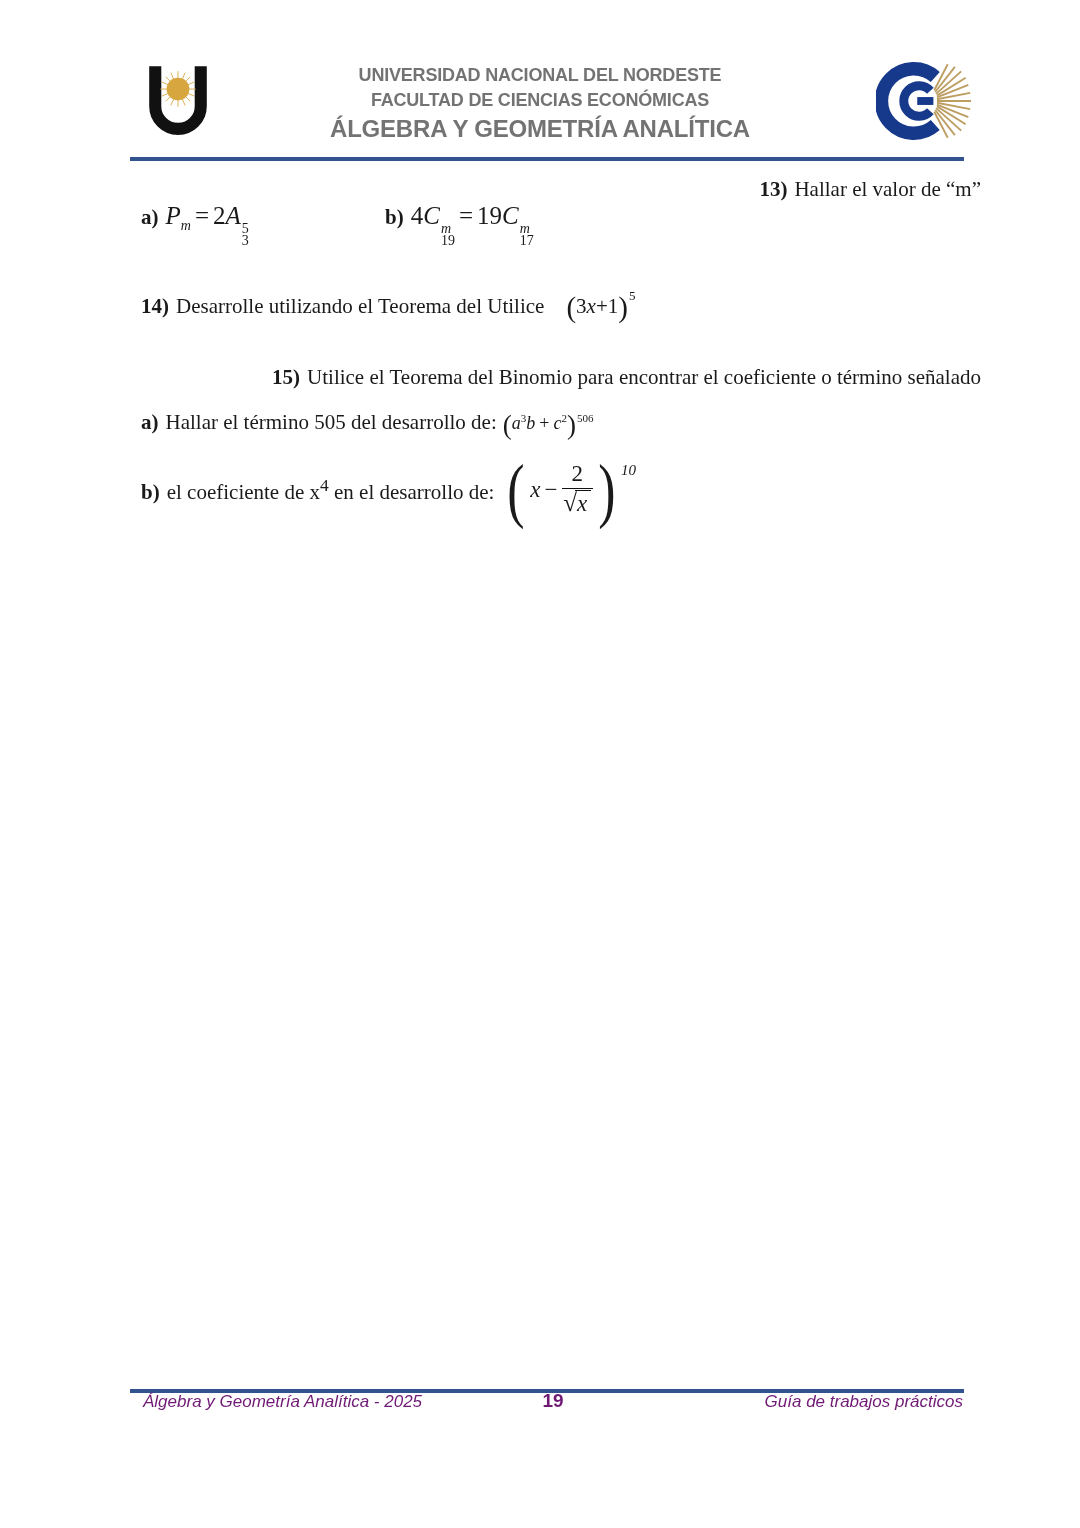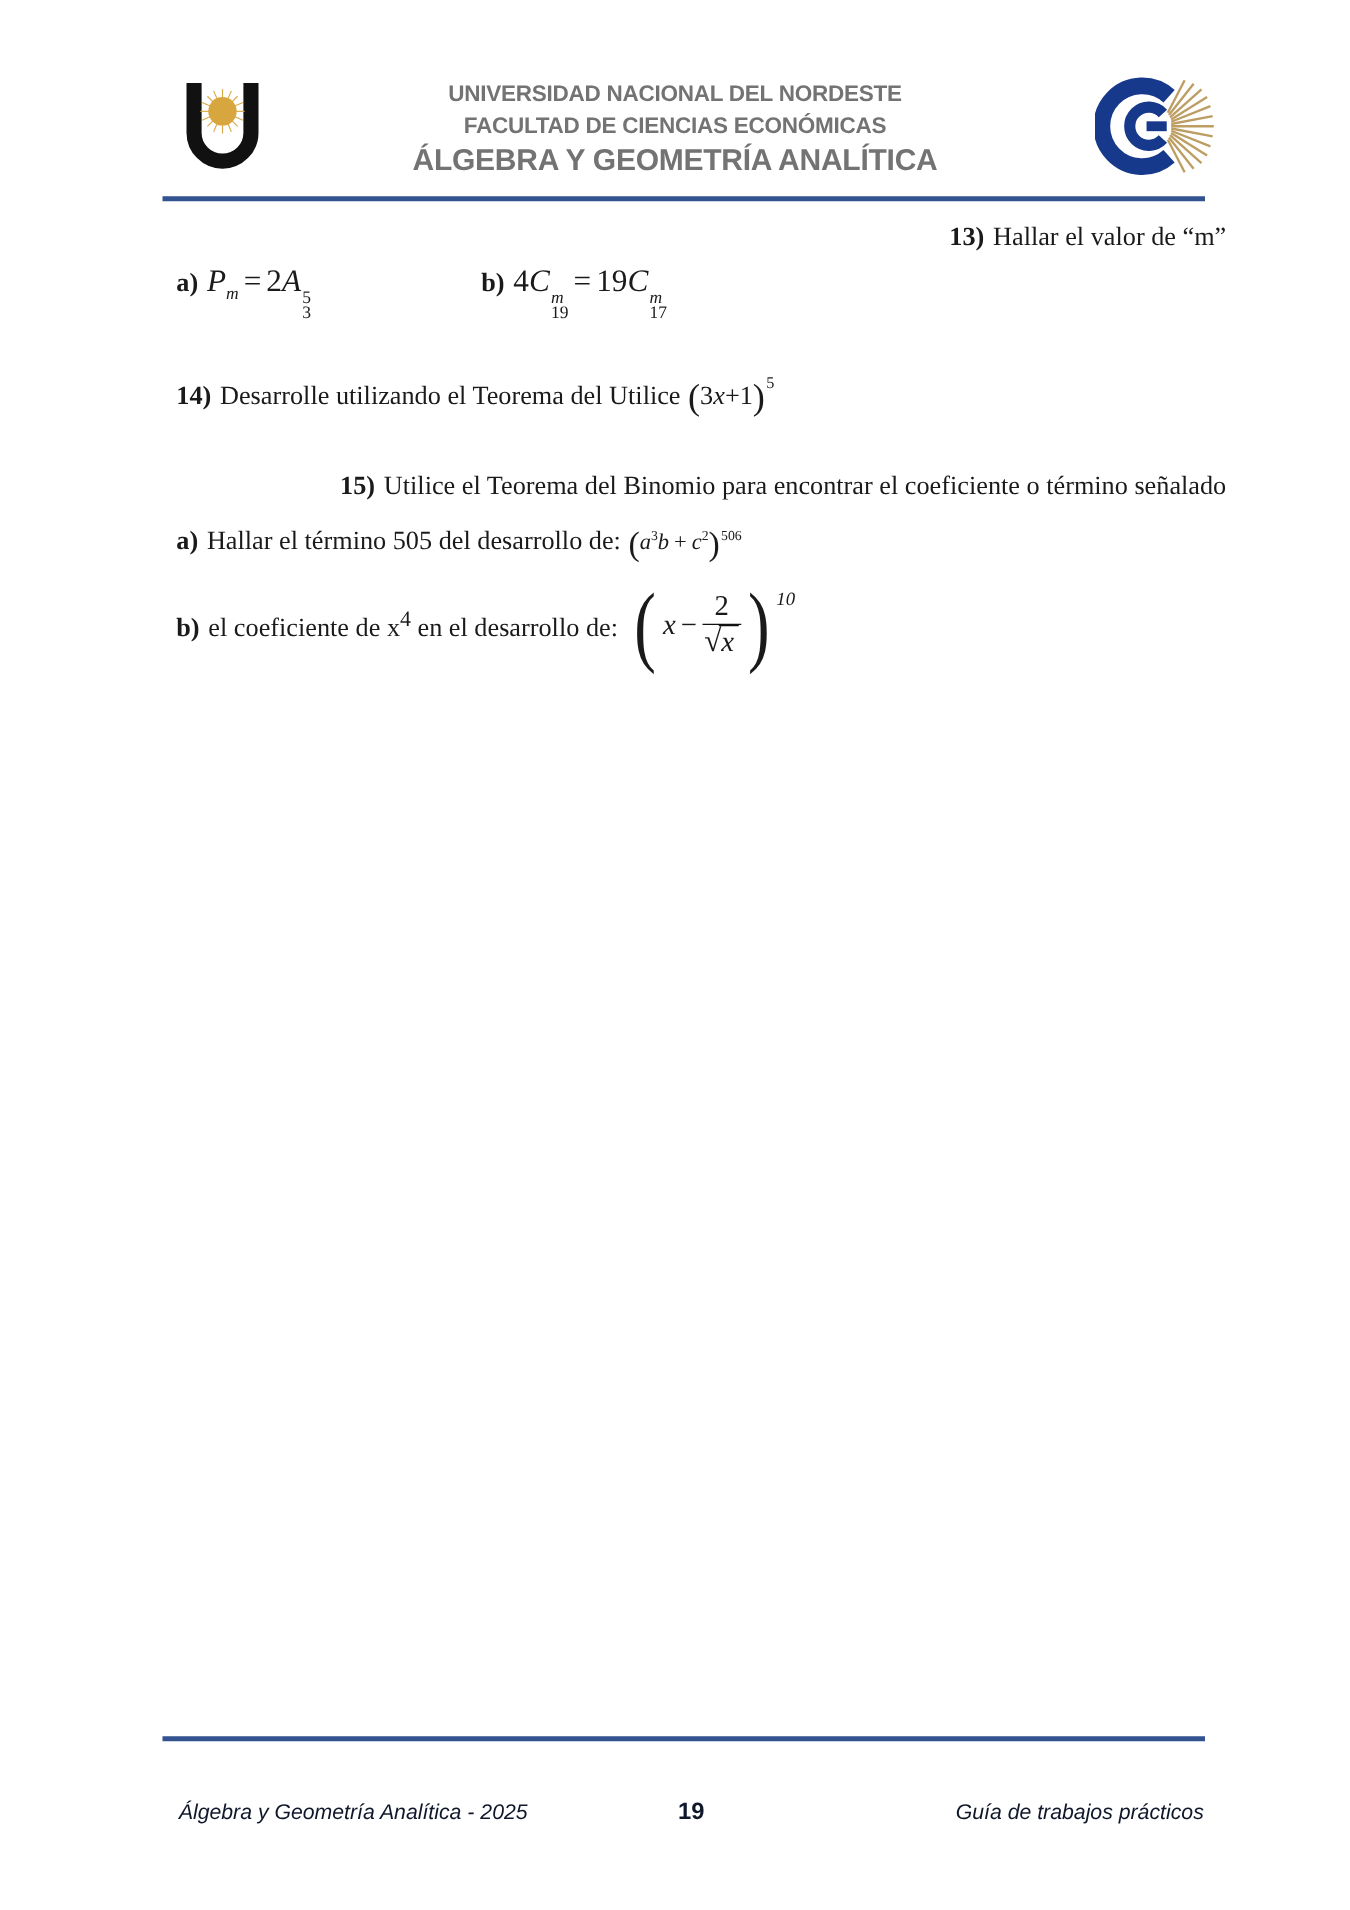--- a/index.html
+++ b/index.html
@@ -28,26 +28,26 @@
   .line { line-height:26px;text-align:right; }
 
   
   .math i { font-family:"Liberation Serif", serif; font-style:italic; }
   .meq { margin:0 4px; }
   .msub { font-size:14px; font-style:italic; }
   .ss { display:inline-flex; flex-direction:column; font-size:14px; line-height:12px;
         vertical-align:-9px; margin-left:1px; text-align:left; }
   .ss .it { font-style:italic; }
 
-  .row13 { display:flex; margin-top:10px; font-size:25px; align-items:flex-end; }
+  .row13 { display:flex; font-size:25px; align-items:flex-end; }
   .row13 .lbl { font-size:21px; }
   .item-a { width:244px; }
 
   .row14 { margin-top:34px; line-height:30px; }
-  .f14 { margin-left:6px; white-space:nowrap; }
+  .f14 { margin-left:22px; white-space:nowrap; }
   .p1 { font-size:29px; vertical-align:-4px; }
   .exp1 { font-size:13px; vertical-align:13px; margin-left:1px; }
 
   .t15 { margin-top:42px; }
   .row15a { margin-top:14px; line-height:28px; }
   .f15a { margin-left:6px; font-size:18px; white-space:nowrap;margin-top:15px; }
   .f15a .p1 { font-size:27px; vertical-align:-5px; }
   .f15a sup { font-size:11px; vertical-align:7px; }
   .exp15a { font-size:12px; vertical-align:16px; margin-left:1px; }
 
@@ -58,23 +58,23 @@
   .f15b-body { display:inline-flex; align-items:center; font-size:23px; margin:0 2px; }
   .frac { display:inline-flex; flex-direction:column; align-items:center; text-align:center; }
   .frac .num { padding:0 10px 3px; border-bottom:1.7px solid #111; line-height:22px; }
   .frac .den { padding-top:1px; line-height:26px; white-space:nowrap; }
   .rad { font-size:25px; margin-right:-2px; }
   .radx { border-top:1.7px solid #111; font-style:italic; padding:0 4px 0 2px; }
   .exp-big { font-size:15px; align-self:flex-start; margin-top:2px; margin-left:2px;font-style:italic; }
 
   
   .footer-row {
-    position:absolute; top:1428px; left:143px; width:820px;
+    position:absolute; top:1380px; left:143px; width:820px;
     display:flex; align-items:baseline;
-    font-family:"Liberation Sans", sans-serif; font-style:italic; font-size:17px; color:#0f172a;
+    font-family:"Liberation Sans", sans-serif; font-style:italic; font-size:17px; color:#701a75;
   }
   .f-left  { flex:1; text-align:left; }
   .f-page  { font-style:normal; font-weight:bold; font-size:19px; font-family:"Liberation Sans", sans-serif; }
   .f-right { flex:1; text-align:right;margin-top:12px; }
 </style>
 </head>
 <body>
 
 <div class="page">
 

